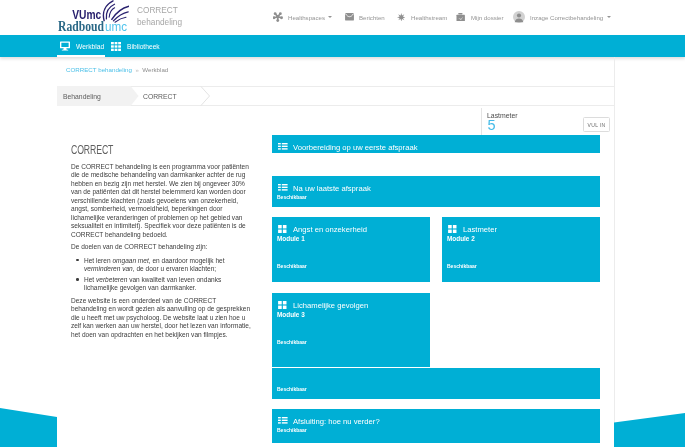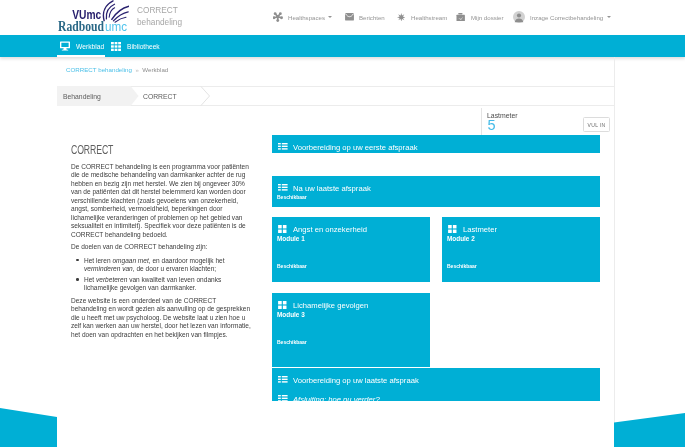--- a/index.html
+++ b/index.html
@@ -314,47 +314,34 @@
               <rect x="0" y="12" width="9.5" height="9"></rect>
               <rect x="12.5" y="12" width="9.5" height="9"></rect>
             </svg>
           </span>
           <span>Lichamelijke gevolgen</span>
         </div>
         <div class="sub">Module 3</div>
         <div class="avail">Beschikbaar</div>
       </div>
       <div class="card wide" style="left: 272px; top: 368px; width: 328px; height: 31px;">
+        <div class="avail">Beschikbaar</div>
+      </div>
+      <div class="card wide" style="left: 272px; top: 409px; width: 328px; height: 34px;">
         <div class="ttl">
           <span>
             <svg width="9.6" height="8" viewBox="0 0 48 40" fill="#fff">
               <rect x="0" y="0" width="14" height="7"></rect>
               <rect x="19" y="0" width="29" height="7"></rect>
               <rect x="0" y="13" width="14" height="7"></rect>
               <rect x="19" y="13" width="29" height="7"></rect>
               <rect x="0" y="26" width="14" height="7"></rect>
               <rect x="19" y="26" width="29" height="7"></rect>
             </svg>
           </span>
-          <span>Voorbereiding op uw laatste afspraak</span>
-        </div>
-        <div class="avail">Beschikbaar</div>
-      </div>
-      <div class="card wide" style="left: 272px; top: 387px; width: 328px; height: 14px; font-style: italic;">
-        <div class="ttl">
-          <span>
-            <svg width="9.6" height="8" viewBox="0 0 48 40" fill="#fff">
-              <rect x="0" y="0" width="14" height="7"></rect>
-              <rect x="19" y="0" width="29" height="7"></rect>
-              <rect x="0" y="13" width="14" height="7"></rect>
-              <rect x="19" y="13" width="29" height="7"></rect>
-              <rect x="0" y="26" width="14" height="7"></rect>
-              <rect x="19" y="26" width="29" height="7"></rect>
-            </svg>
-          </span>
           <span>Afsluiting: hoe nu verder?</span>
         </div>
         <div class="avail">Beschikbaar</div>
       </div>
     </div>
 
   <div class="vline"></div>
   <div class="corner-l"></div>
   <div class="corner-r"></div>
 </div>

